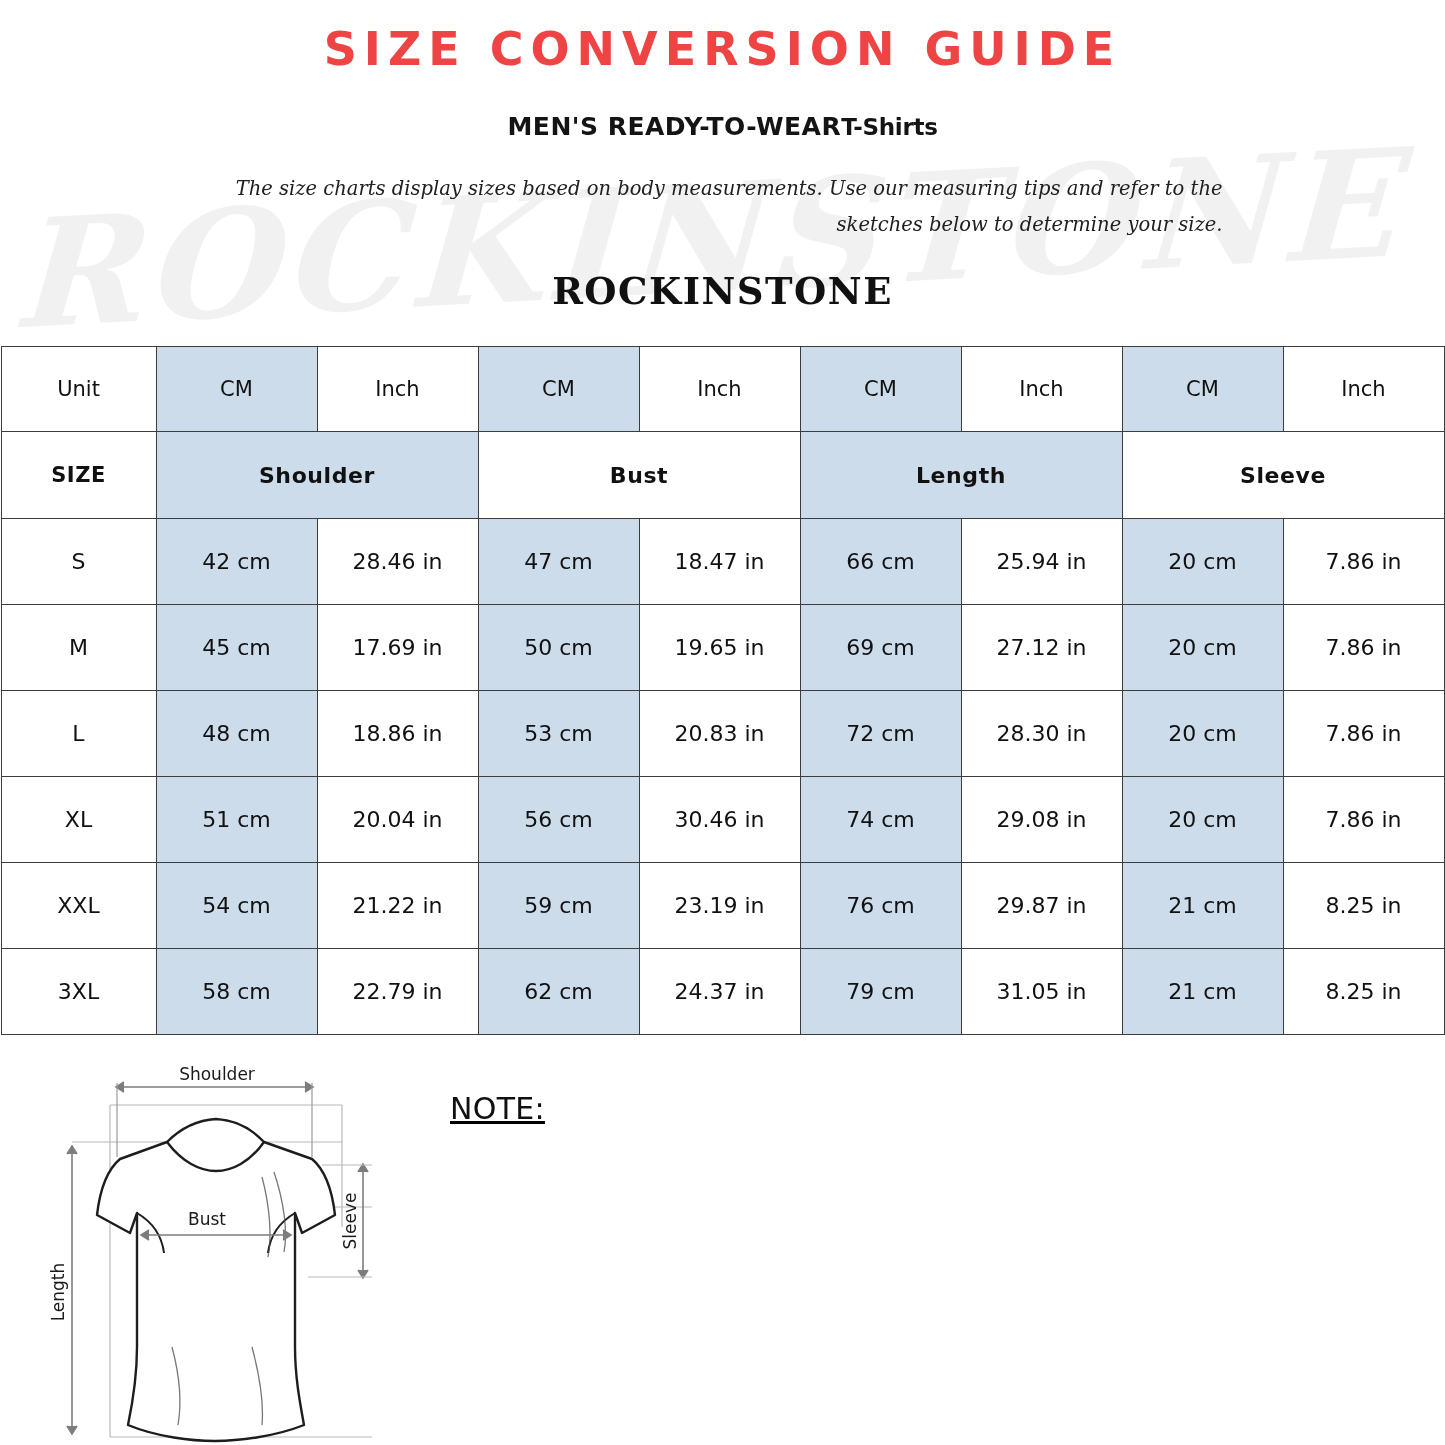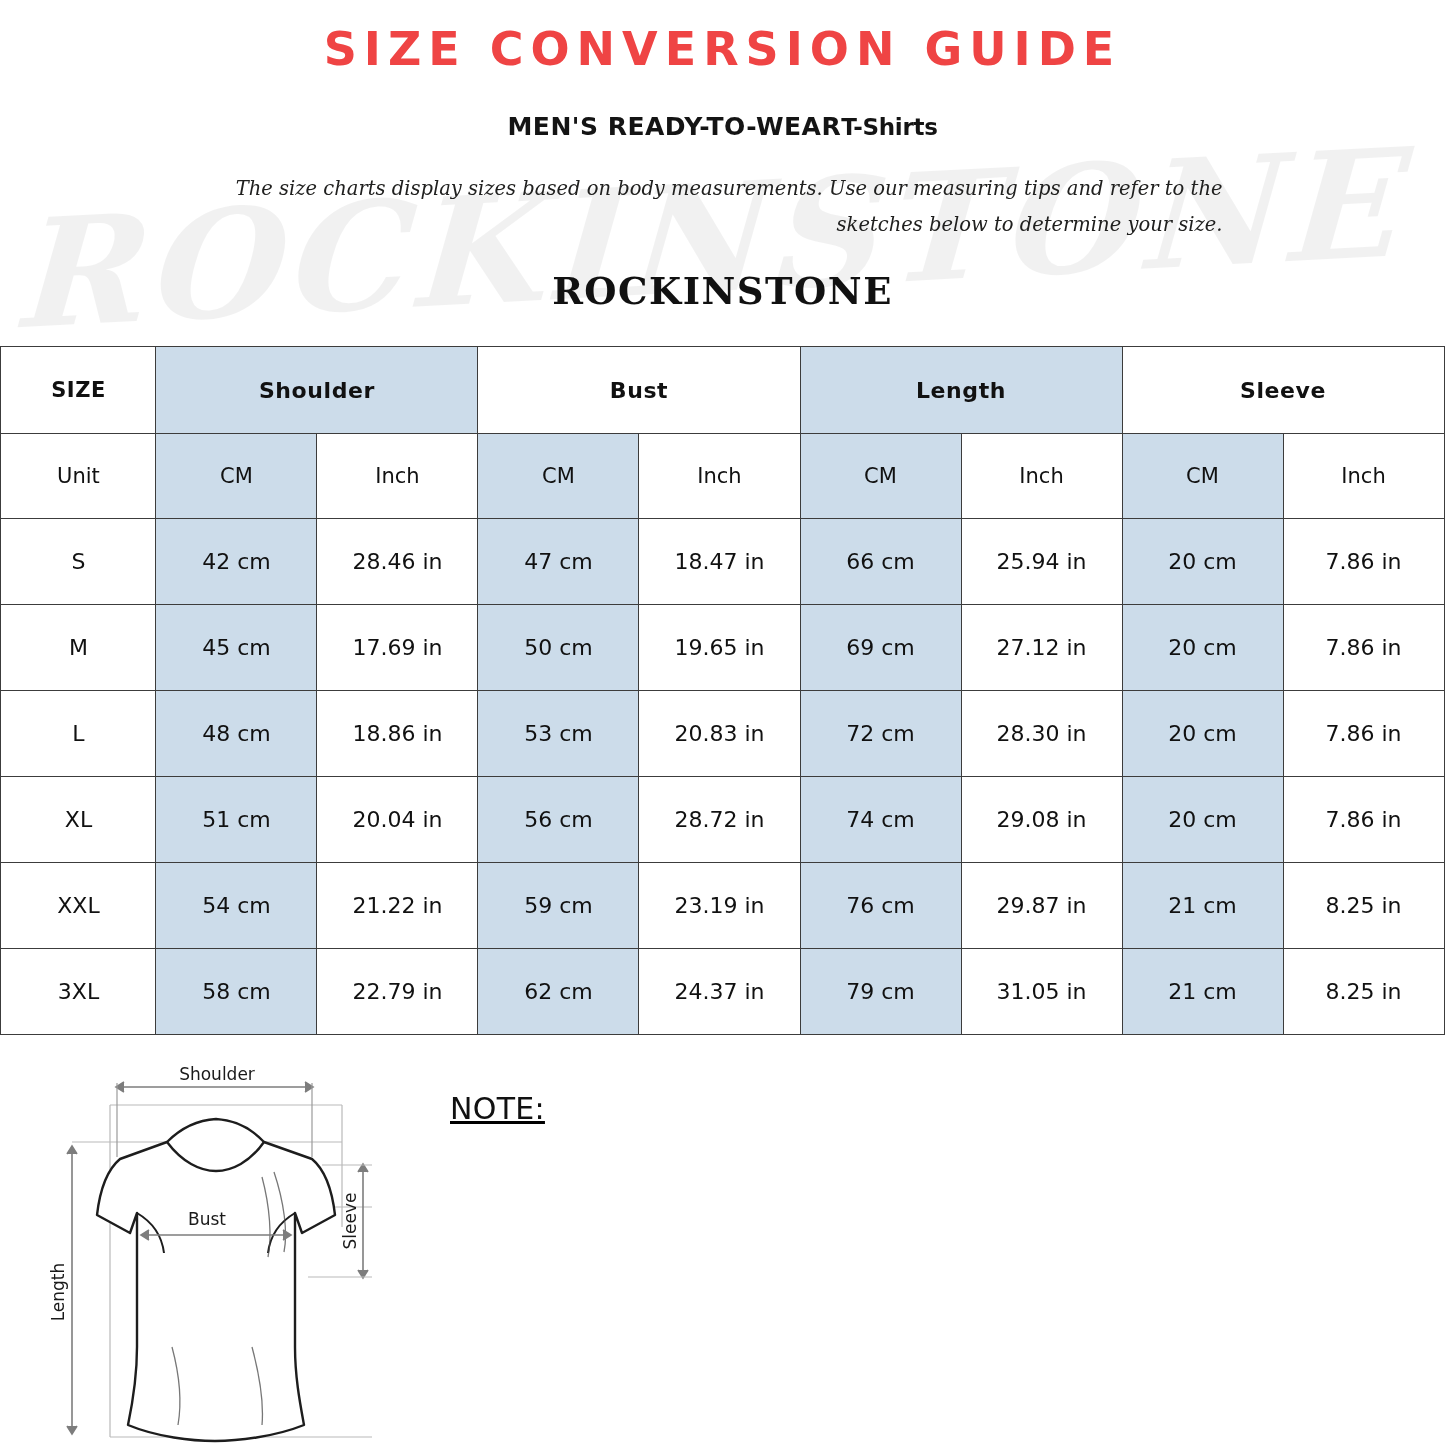--- a/index.html
+++ b/index.html
@@ -193,37 +193,37 @@
         <col class="c-in">
       <col class="c-cm">
         <col class="c-in">
       <col class="c-cm">
         <col class="c-in">
       <col class="c-cm">
         <col class="c-in">
     </colgroup>
     <thead>
       <tr>
-        <th class="size-head plain" rowspan="1">SIZE</th>
-        <th class="grp-head shade" colspan="2">Shoulder</th>
-        <th class="grp-head plain" colspan="2">Bust</th>
-        <th class="grp-head shade" colspan="2">Length</th>
-        <th class="grp-head plain" colspan="2">Sleeve</th>
-      </tr>
-      <tr>
         <td class="unit-cell plain">Unit</td>
         <td class="unit-cell shade">CM</td>
         <td class="unit-cell plain">Inch</td>
         <td class="unit-cell shade">CM</td>
         <td class="unit-cell plain">Inch</td>
         <td class="unit-cell shade">CM</td>
         <td class="unit-cell plain">Inch</td>
         <td class="unit-cell shade">CM</td>
         <td class="unit-cell plain">Inch</td>
       </tr>
+      <tr>
+        <th class="size-head plain" rowspan="1">SIZE</th>
+        <th class="grp-head shade" colspan="2">Shoulder</th>
+        <th class="grp-head plain" colspan="2">Bust</th>
+        <th class="grp-head shade" colspan="2">Length</th>
+        <th class="grp-head plain" colspan="2">Sleeve</th>
+      </tr>
     </thead>
     <tbody>
       <tr>
         <td class="size-cell plain">S</td>
         <td class="data-cell shade">42 cm</td>
         <td class="data-cell plain">28.46  in</td>
         <td class="data-cell shade">47 cm</td>
         <td class="data-cell plain">18.47  in</td>
         <td class="data-cell shade">66 cm</td>
         <td class="data-cell plain">25.94  in</td>
@@ -250,21 +250,21 @@
         <td class="data-cell shade">72 cm</td>
         <td class="data-cell plain">28.30  in</td>
         <td class="data-cell shade">20 cm</td>
         <td class="data-cell plain">7.86  in</td>
       </tr>
       <tr>
         <td class="size-cell plain">XL</td>
         <td class="data-cell shade">51 cm</td>
         <td class="data-cell plain">20.04  in</td>
         <td class="data-cell shade">56 cm</td>
-        <td class="data-cell plain">28.72  in</td>
+        <td class="data-cell plain">30.46  in</td>
         <td class="data-cell shade">74 cm</td>
         <td class="data-cell plain">29.08  in</td>
         <td class="data-cell shade">20 cm</td>
         <td class="data-cell plain">7.86  in</td>
       </tr>
       <tr>
         <td class="size-cell plain">XXL</td>
         <td class="data-cell shade">54 cm</td>
         <td class="data-cell plain">21.22  in</td>
         <td class="data-cell shade">59 cm</td>

